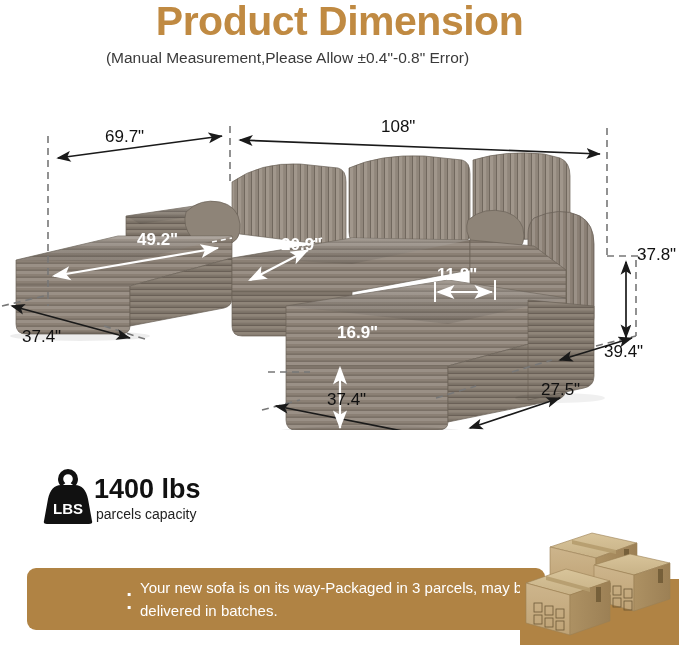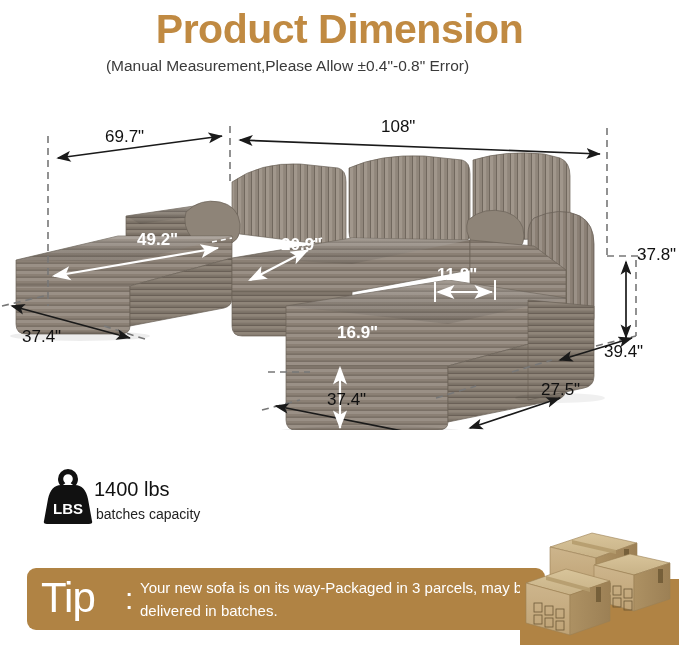--- a/index.html
+++ b/index.html
@@ -6,21 +6,21 @@
   html, body { margin: 0; padding: 0; }
   body {
     width: 679px; height: 645px;
     background: #ffffff;
     font-family: "Liberation Sans", sans-serif;
     position: relative;
     overflow: hidden;
   }
 
   
-  #header { position: absolute; left: 0; top: 8px; width: 679px; height: 80px; }
+  #header { position: absolute; left: 0; top: 0; width: 679px; height: 80px; }
   #page-title {
     position: absolute; left: 0; top: -2px; width: 679px;
     text-align: center;
     font-size: 41px; font-weight: bold;
     color: #c08a42;
     letter-spacing: -0.5px;
     line-height: 46px;
     white-space: nowrap;
   }
   #page-subtitle {
@@ -32,21 +32,21 @@
 
   
   #diagram { position: absolute; left: 0; top: 110px; width: 679px; height: 320px; }
   #diagram svg { display: block; }
 
   
   #weight-block { position: absolute; left: 40px; top: 464px; width: 260px; height: 70px; }
   #weight-icon { position: absolute; left: 0; top: 2px; width: 56px; height: 60px; }
   #weight-value {
     position: absolute; left: 54px; top: 9px;
-    font-size: 20px; color: #111; line-height: 32px; white-space: nowrap;
+    font-size: 27px; color: #111; line-height: 32px; white-space: nowrap; font-weight: bold;
   }
   #weight-caption {
     position: absolute; left: 56px; top: 42px;
     font-size: 14px; color: #222; line-height: 17px; white-space: nowrap;
   }
 
   
   #tip-banner {
     position: absolute; left: 27px; top: 568px;
     width: 518px; height: 62px;
@@ -233,25 +233,24 @@
 </svg>
 </div>
 
 <div id="weight-block">
   <svg id="weight-icon" viewBox="0 0 56 60">
     <path d="M28 3 a10 10 0 0 1 10 10 a10 10 0 0 1 -3.2 7.3 l-4.1 -3.1 a5.2 5.2 0 0 0 2.1 -4.2 a4.8 4.8 0 0 0 -9.6 0 a5.2 5.2 0 0 0 2.1 4.2 l-4.1 3.1 A10 10 0 0 1 18 13 A10 10 0 0 1 28 3 Z" fill="#111"></path>
     <path d="M21 19 L35 19 Q45 19 48 33 L52 55 Q53 58 49 58 L7 58 Q3 58 4 55 L8 33 Q11 19 21 19 Z" fill="#111"></path>
     <text x="28" y="48" text-anchor="middle" font-family="Liberation Sans, sans-serif" font-size="15" font-weight="bold" fill="#ffffff">LBS</text>
   </svg>
   <div id="weight-value">1400 lbs</div>
-  <div id="weight-caption">batches capacity</div>
+  <div id="weight-caption">parcels capacity</div>
 </div>
 
 <div id="tip-banner">
-  <div id="tip-label">Tip</div>
   <div id="tip-colon">:</div>
   <div id="tip-text">Your new sofa is on its way-Packaged in 3 parcels, may be delivered in batches.</div>
 </div>
 
 <svg id="parcels" viewBox="0 0 159 118">
   <defs>
     <linearGradient id="boxTop" x1="0" y1="0" x2="0" y2="1">
       <stop offset="0%" stop-color="#d8c49a"></stop>
         <stop offset="100%" stop-color="#c8b287"></stop>
     </linearGradient>

